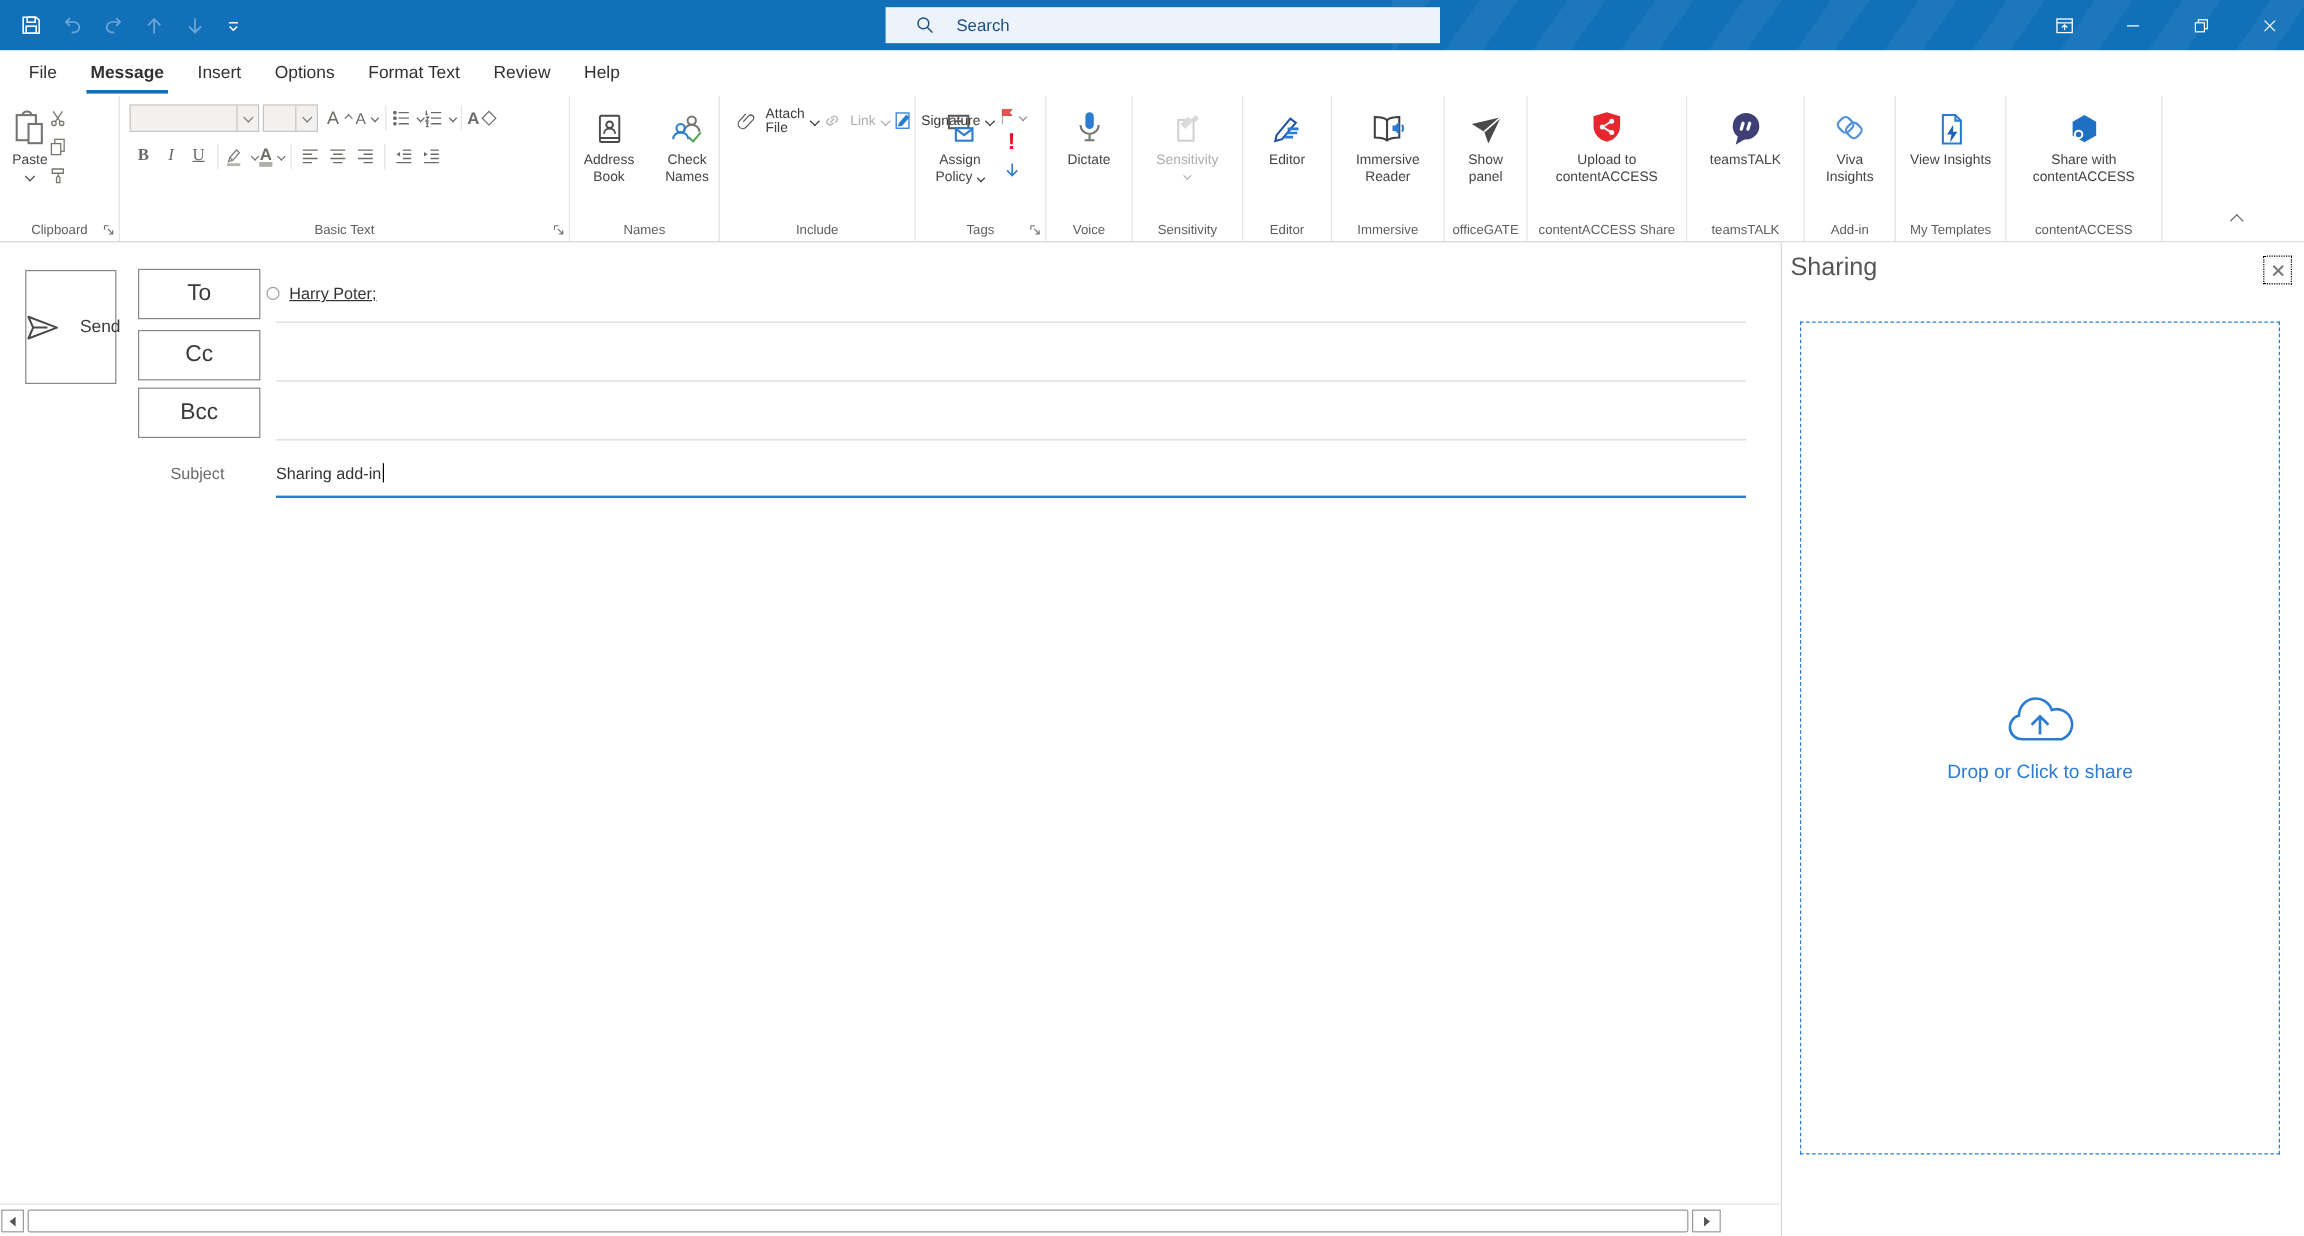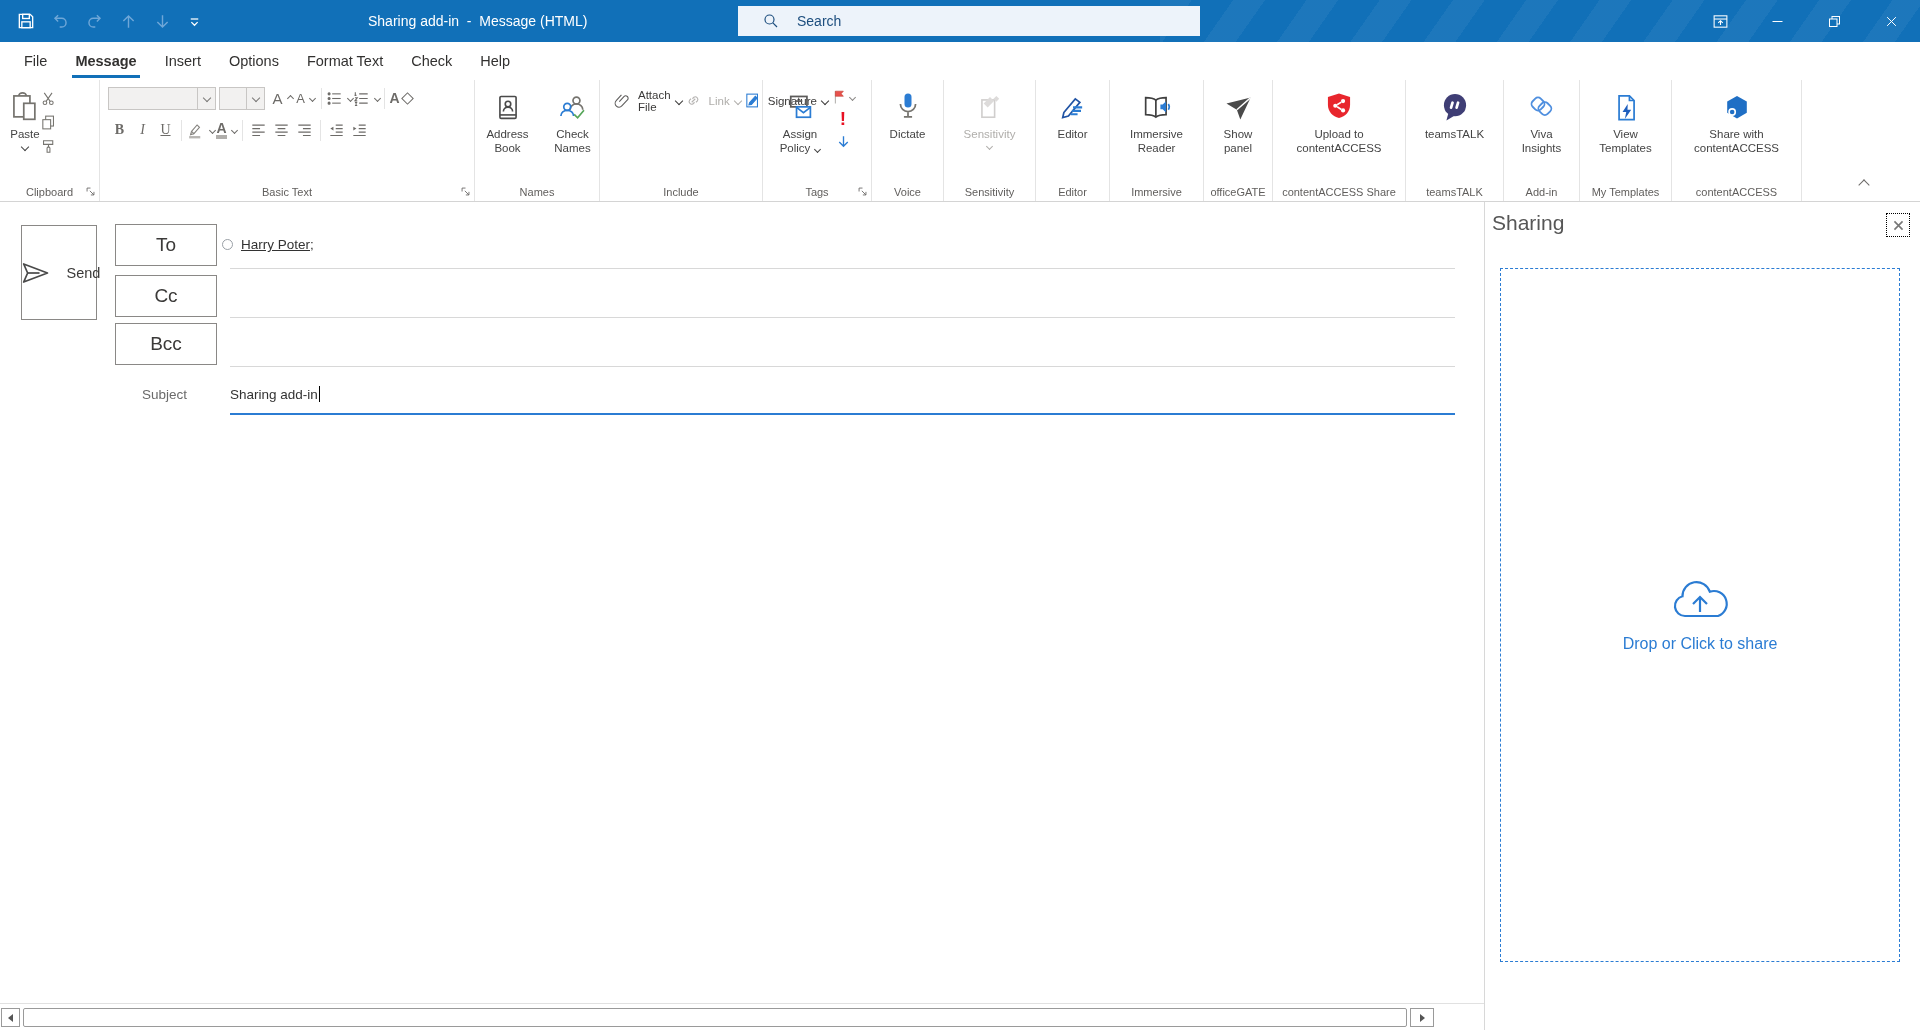--- a/index.html
+++ b/index.html
@@ -121,21 +121,20 @@
           <path d="M12 4v15M5.5 12.5 12 19l6.5-6.5"></path>
           </svg>
       </span>
       <span class="btn">
         <svg width="15" height="15" viewBox="0 0 24 24" fill="none" stroke="#fff" stroke-width="2">
           <path d="M6 8h12"></path>
             <path d="M7 13l5 5 5-5"></path>
           </svg>
       </span>
     </div>
-    <span class="win-title">Sharing add-in  -  Message (HTML)</span>
     <div class="searchbox">
       <span>
         <svg width="18" height="18" viewBox="0 0 24 24" fill="none" stroke="#1d4e7e" stroke-width="1.6">
           <circle cx="10" cy="10" r="6"></circle>
             <path d="M14.5 14.5 20 20"></path>
           </svg>
       </span>
       <span>Search</span>
     </div>
     <div class="winctl">
@@ -164,21 +163,21 @@
       </span>
     </div>
   </div>
 
   <div class="menubar">
     <span class="mtab">File</span>
     <span class="mtab active">Message</span>
     <span class="mtab">Insert</span>
     <span class="mtab">Options</span>
     <span class="mtab">Format Text</span>
-    <span class="mtab">Check</span>
+    <span class="mtab">Review</span>
     <span class="mtab">Help</span>
   </div>
 
   <div class="ribbon">
 
     <div class="rgroup" style="width:100px">
       <div style="display:flex;padding:7px 0 0 10px;gap:0;">
         <div class="bigbtn">
           <span class="bicon">
             <svg width="30" height="32" viewBox="0 0 24 26" fill="none" stroke="#76746f" stroke-width="1.4">
@@ -538,21 +537,21 @@
 
     <div class="rgroup" style="width:92px">
       <div class="bigbtn" style="padding-top:7px;">
         <span class="bicon">
           <svg width="28" height="30" viewBox="0 0 24 26" fill="none" stroke="#2b7cd3" stroke-width="1.5">
             <path d="M6 2.5h9l4 4V23H6z"></path>
               <path d="M15 2.5v4h4"></path>
             <path d="M13.5 9.5l-4.5 7h3.2l-1.2 6 5.5-8h-3.2z" fill="#1f5fbe" stroke="none"></path>
             </svg>
         </span>
-        <span style="width:70px;">View Templates</span>
+        <span style="width:70px;">View Insights</span>
       </div>
       <span class="glabel">My Templates</span>
     </div>
 
     <div class="rgroup" style="width:130px">
       <div class="bigbtn" style="padding-top:7px;">
         <span class="bicon">
           <svg width="30" height="30" viewBox="0 0 26 26">
             <path d="M13 2.5l8.5 4.9v9.8L13 22.1l-8.5-4.9V7.4z" fill="#1f6fc5"></path>
             <circle cx="8.8" cy="16.5" r="3.4" fill="#fff"></circle>

